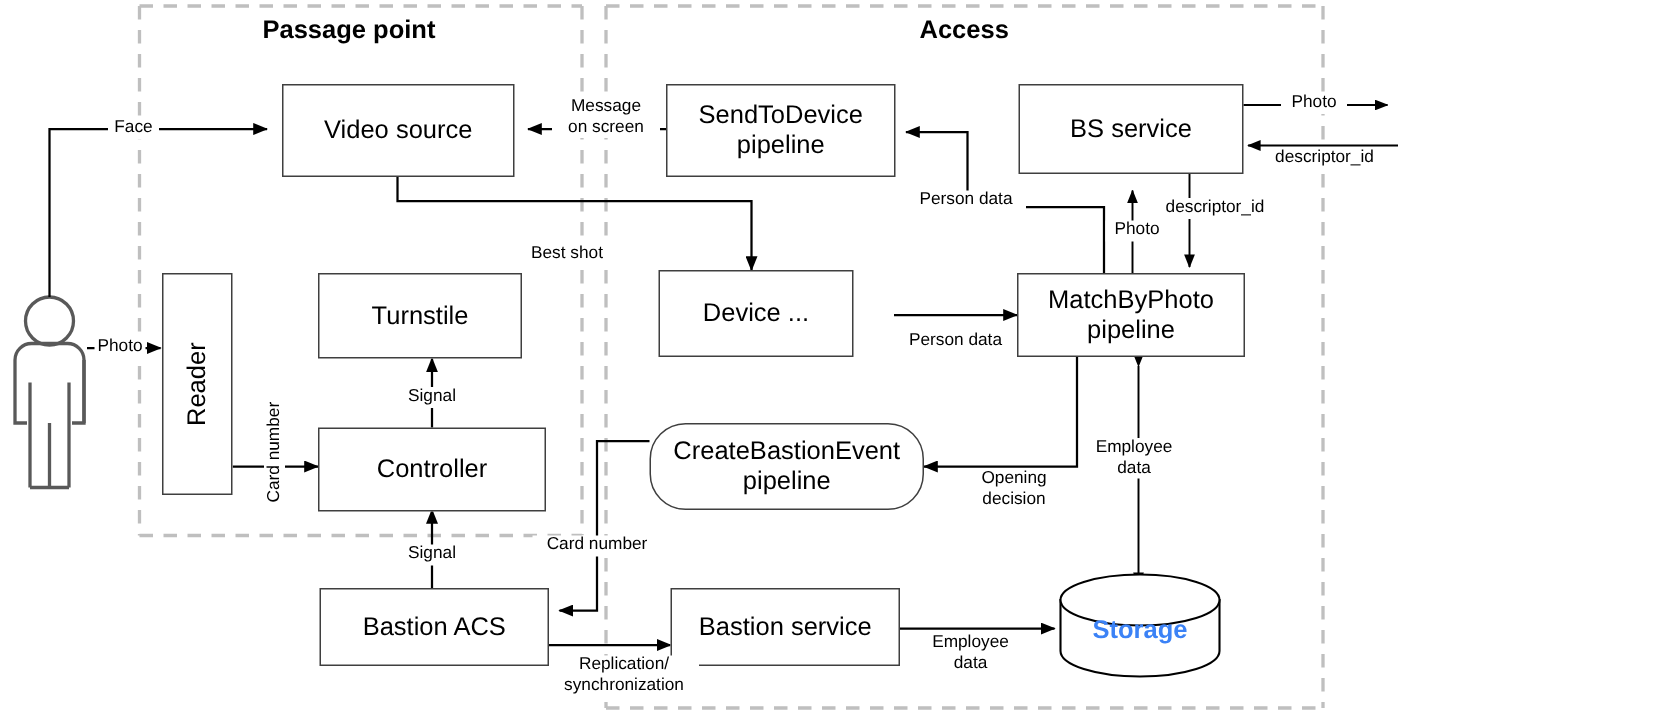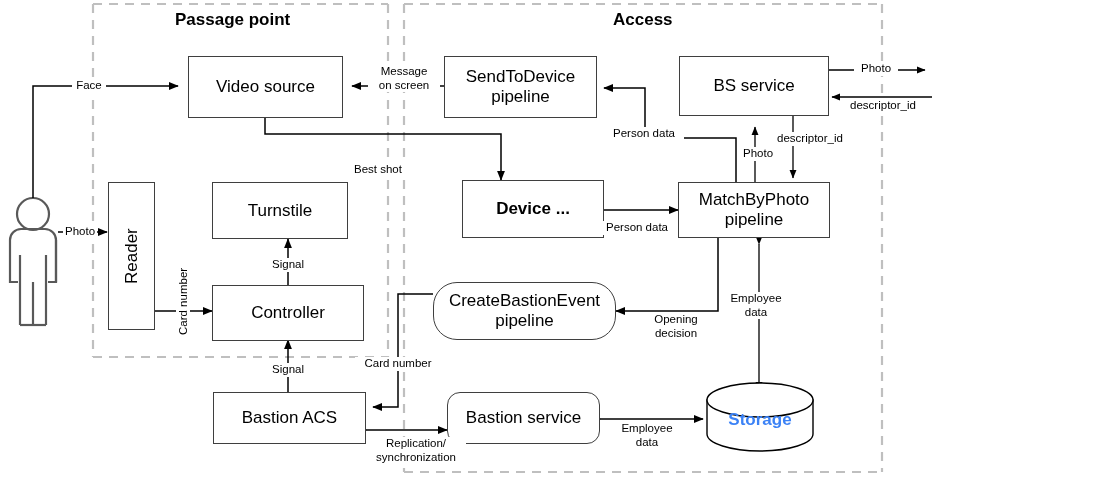--- a/index.html
+++ b/index.html
@@ -147,26 +147,26 @@
 
   <div class="node" style="left:212px;top:182px;width:136px;height:57px;">Turnstile</div>
 
   <div class="node" style="left:212px;top:285px;width:152px;height:56px;">Controller</div>
 
   <div class="node" style="left:213px;top:392px;width:153px;height:52px;">Bastion ACS</div>
 
   <div class="node" style="left:444px;top:56px;width:153px;height:62px;">SendToDevice
 pipeline</div>
 
-  <div class="node" style="left:462px;top:180px;width:142px;height:58px;font-weight:bold;">Device ...</div>
+  <div class="node" style="left:439px;top:180px;width:130px;height:58px;">Device ...</div>
 
   <div class="node" style="left:433px;top:282px;width:183px;height:58px;border-radius:24px;">CreateBastionEvent
 pipeline</div>
 
-  <div class="node" style="left:447px;top:392px;width:153px;height:52px;border-radius:13px;">Bastion service</div>
+  <div class="node" style="left:447px;top:392px;width:153px;height:52px;">Bastion service</div>
 
   <div class="node" style="left:679px;top:56px;width:150px;height:60px;">BS service</div>
 
   <div class="node" style="left:678px;top:182px;width:152px;height:56px;">MatchByPhoto
 pipeline</div>
 
 
   <div class="store-label" style="left:707px;top:410px;width:106px;">Storage</div>
 
   <div class="edge-label" style="left:72px;top:79px;width:34px;">Face</div>

